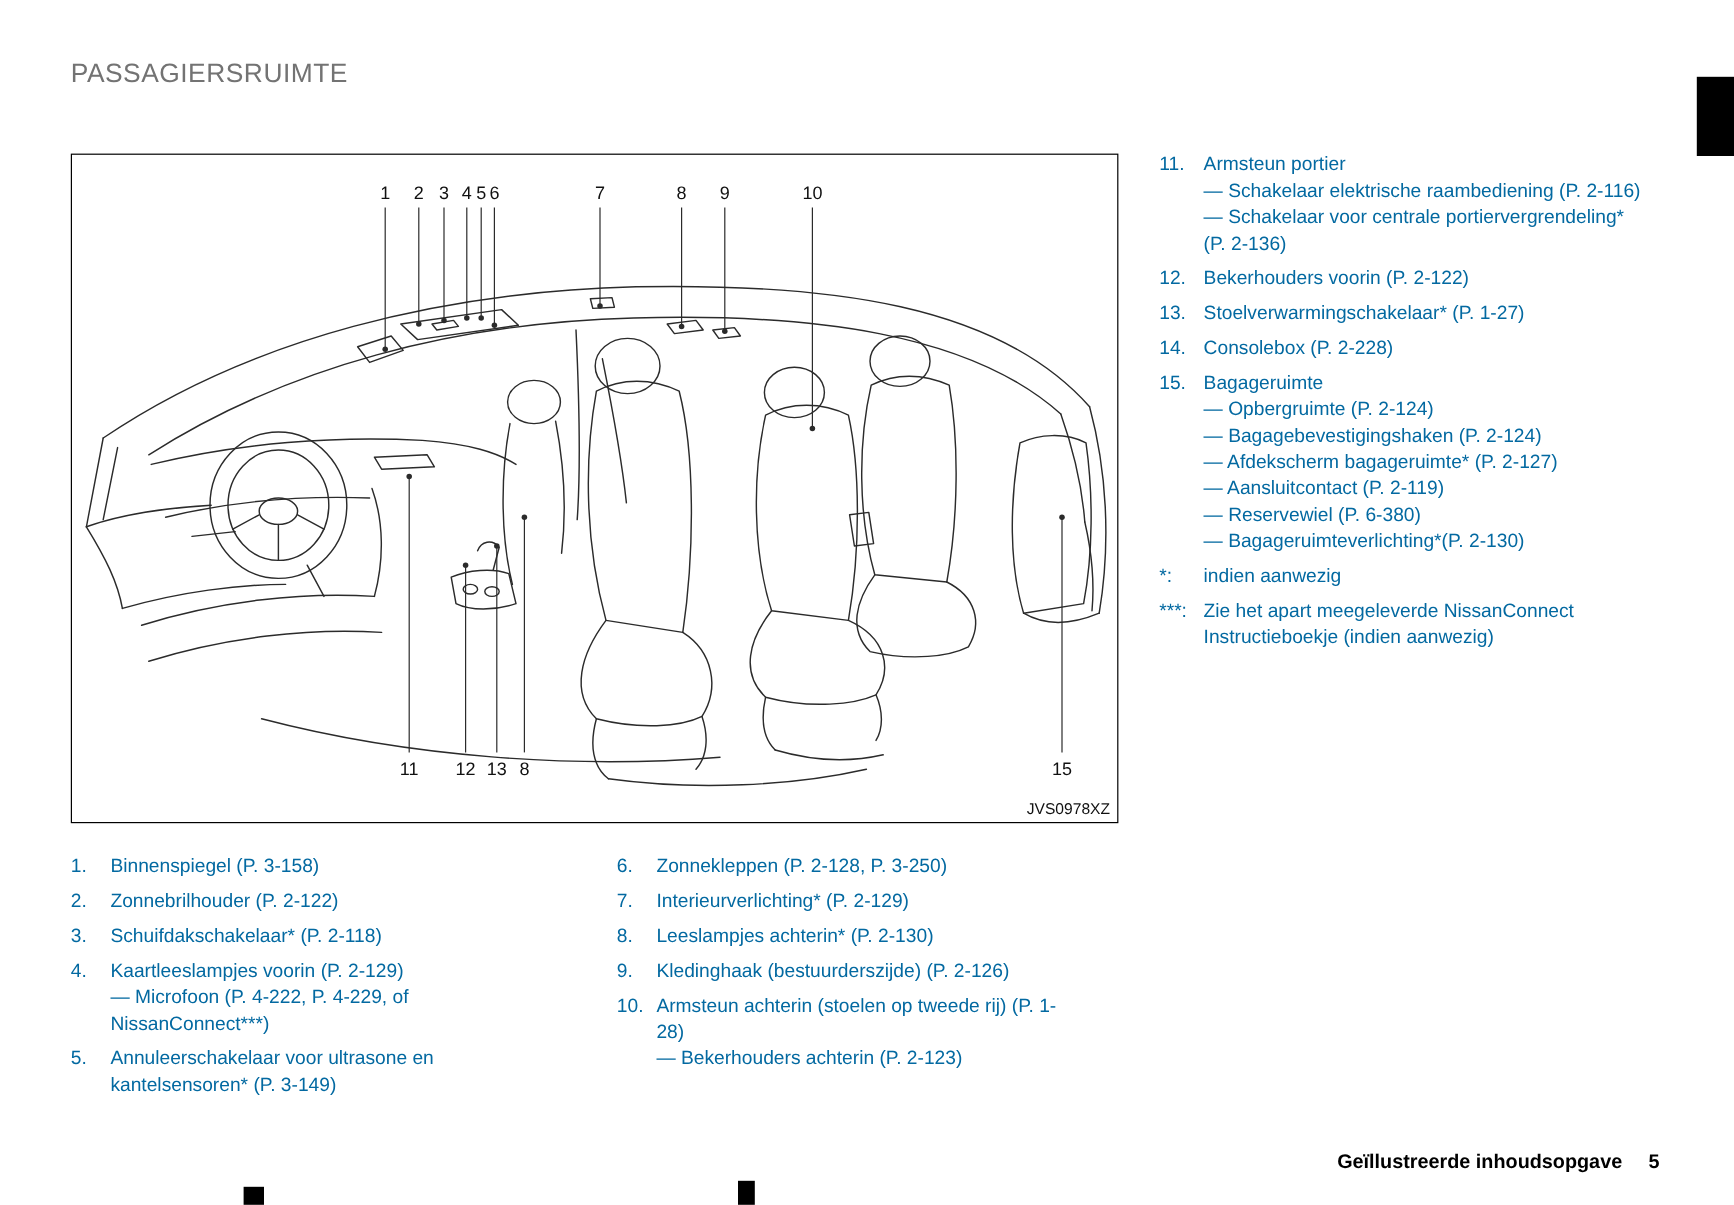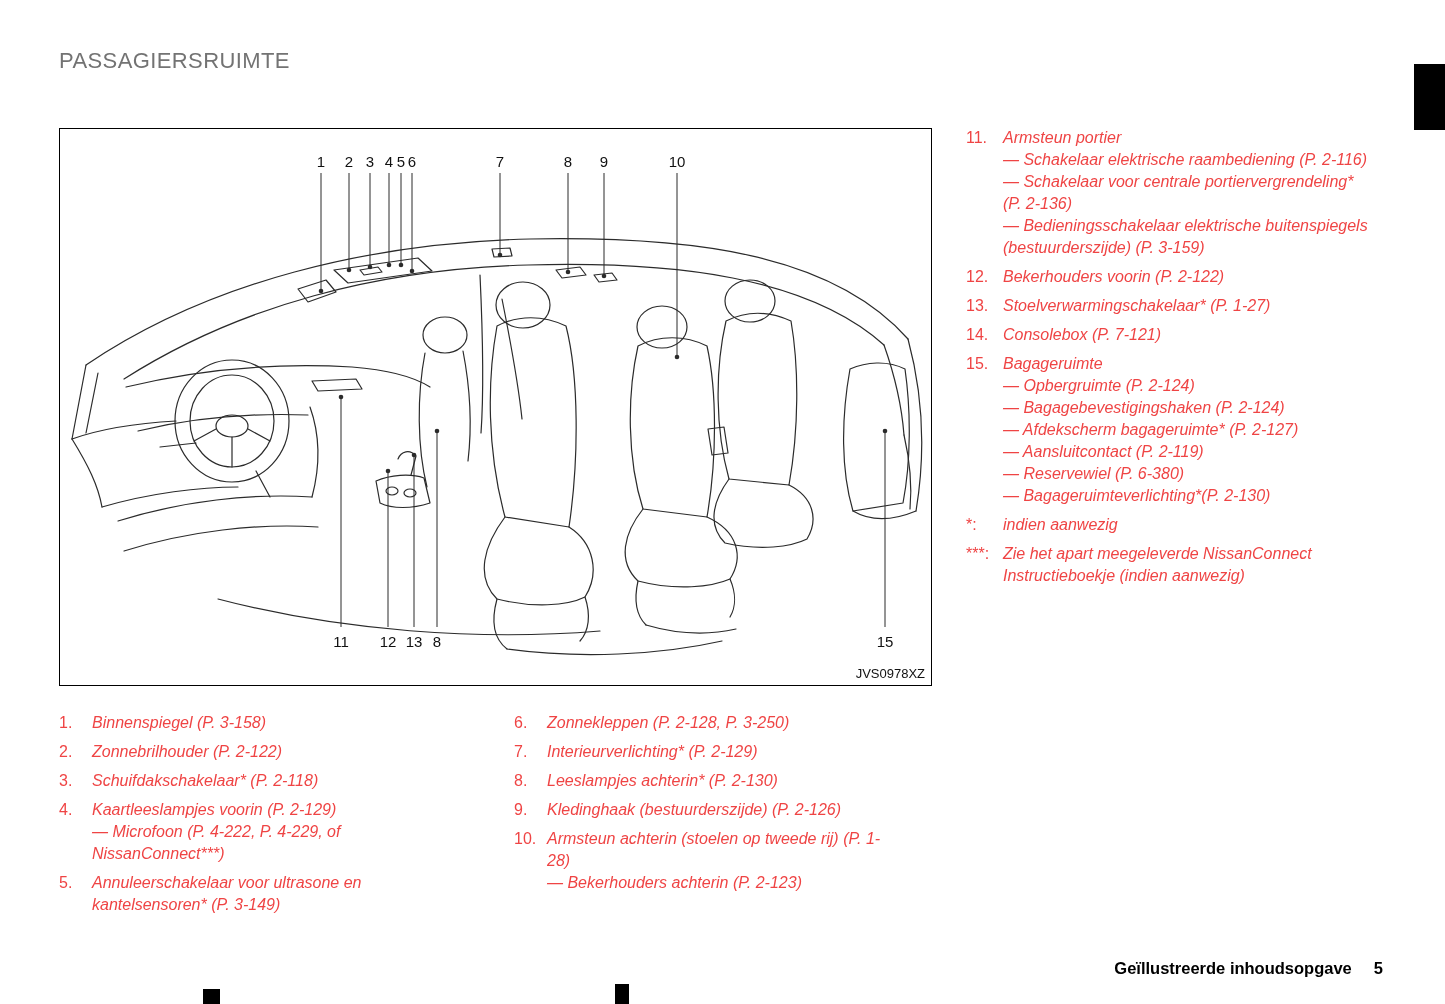--- a/index.html
+++ b/index.html
@@ -17,25 +17,25 @@
     border:1px solid #000;background:#fff;
   }
   .diagram-box svg{position:absolute;left:0;top:0;}
   .callout{
     position:absolute;transform:translateX(-50%);font-size:15px;color:#111;
     white-space:nowrap;
   }
   .diagram-caption{
     position:absolute;right:6px;bottom:4px;font-size:13px;color:#111;margin-top:45px;
   }
-  .list{position:absolute;font-size:16px;line-height:22px;color:#ef4444;}
+  .list{position:absolute;font-size:16px;line-height:22px;color:#0369a1;}
   .li{display:flex;margin-bottom:7px;}
   .li .num{flex:0 0 37px;}
   .bl .li .num, .bm .li .num{flex:0 0 33px;}
-  .li .body{flex:1;font-style:italic;}
+  .li .body{flex:1;}
   .right-col{left:966px;top:127px;width:408px;}
   .bl{left:59px;top:712px;width:365px;}
   .bm{left:514px;top:712px;width:380px;}
   .footer{
     position:absolute;top:959px;right:62px;display:flex;gap:22px;
     font-size:16.5px;font-weight:bold;color:#000;align-items:flex-end;
   }
   .edge-tab{
     position:absolute;right:0;top:64px;width:31px;height:66px;background:#000;
   }
@@ -175,39 +175,38 @@
   <span class="diagram-caption">JVS0978XZ</span>
 </div>
 
 <div class="list right-col">
   <div class="li">
     <span class="num">11.</span>
     <div class="body">
       <div>Armsteun portier</div>
       <div>— Schakelaar elektrische raambediening (P. 2-116)</div>
       <div>— Schakelaar voor centrale portiervergrendeling* (P. 2-136)</div>
-      <div>— Bedieningsschakelaar elektrische buitenspiegels (bestuurderszijde) (P. 3-159)</div>
     </div>
   </div>
   <div class="li">
     <span class="num">12.</span>
     <div class="body">
         <div>Bekerhouders voorin (P. 2-122)</div>
       </div>
   </div>
   <div class="li">
     <span class="num">13.</span>
     <div class="body">
         <div>Stoelverwarmingschakelaar* (P. 1-27)</div>
       </div>
   </div>
   <div class="li">
     <span class="num">14.</span>
     <div class="body">
-        <div>Consolebox (P. 7-121)</div>
+        <div>Consolebox (P. 2-228)</div>
       </div>
   </div>
   <div class="li">
     <span class="num">15.</span>
     <div class="body">
       <div>Bagageruimte</div>
       <div>— Opbergruimte (P. 2-124)</div>
       <div>— Bagagebevestigingshaken (P. 2-124)</div>
       <div>— Afdekscherm bagageruimte* (P. 2-127)</div>
       <div>— Aansluitcontact (P. 2-119)</div>

